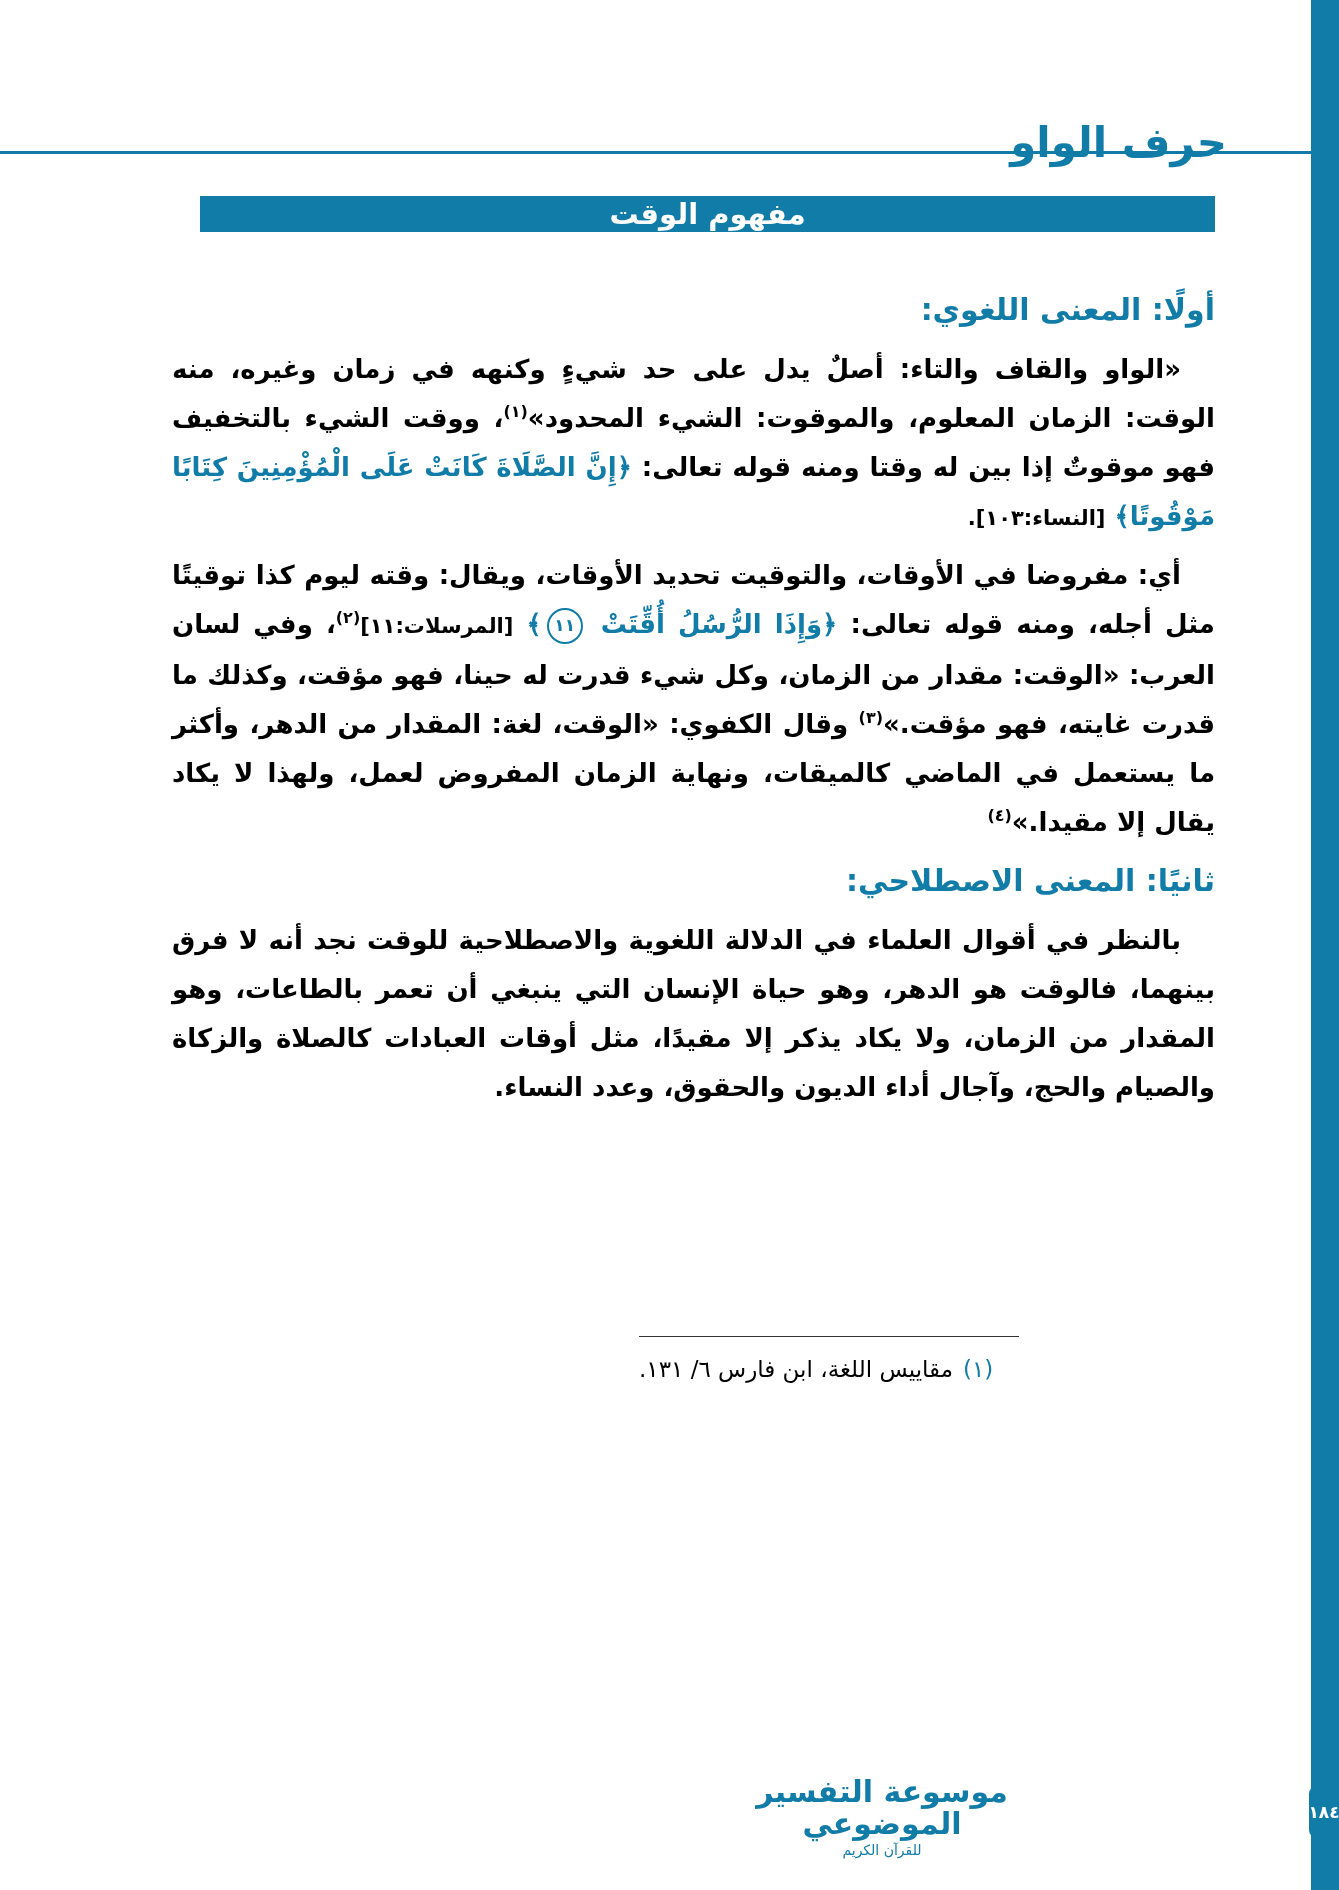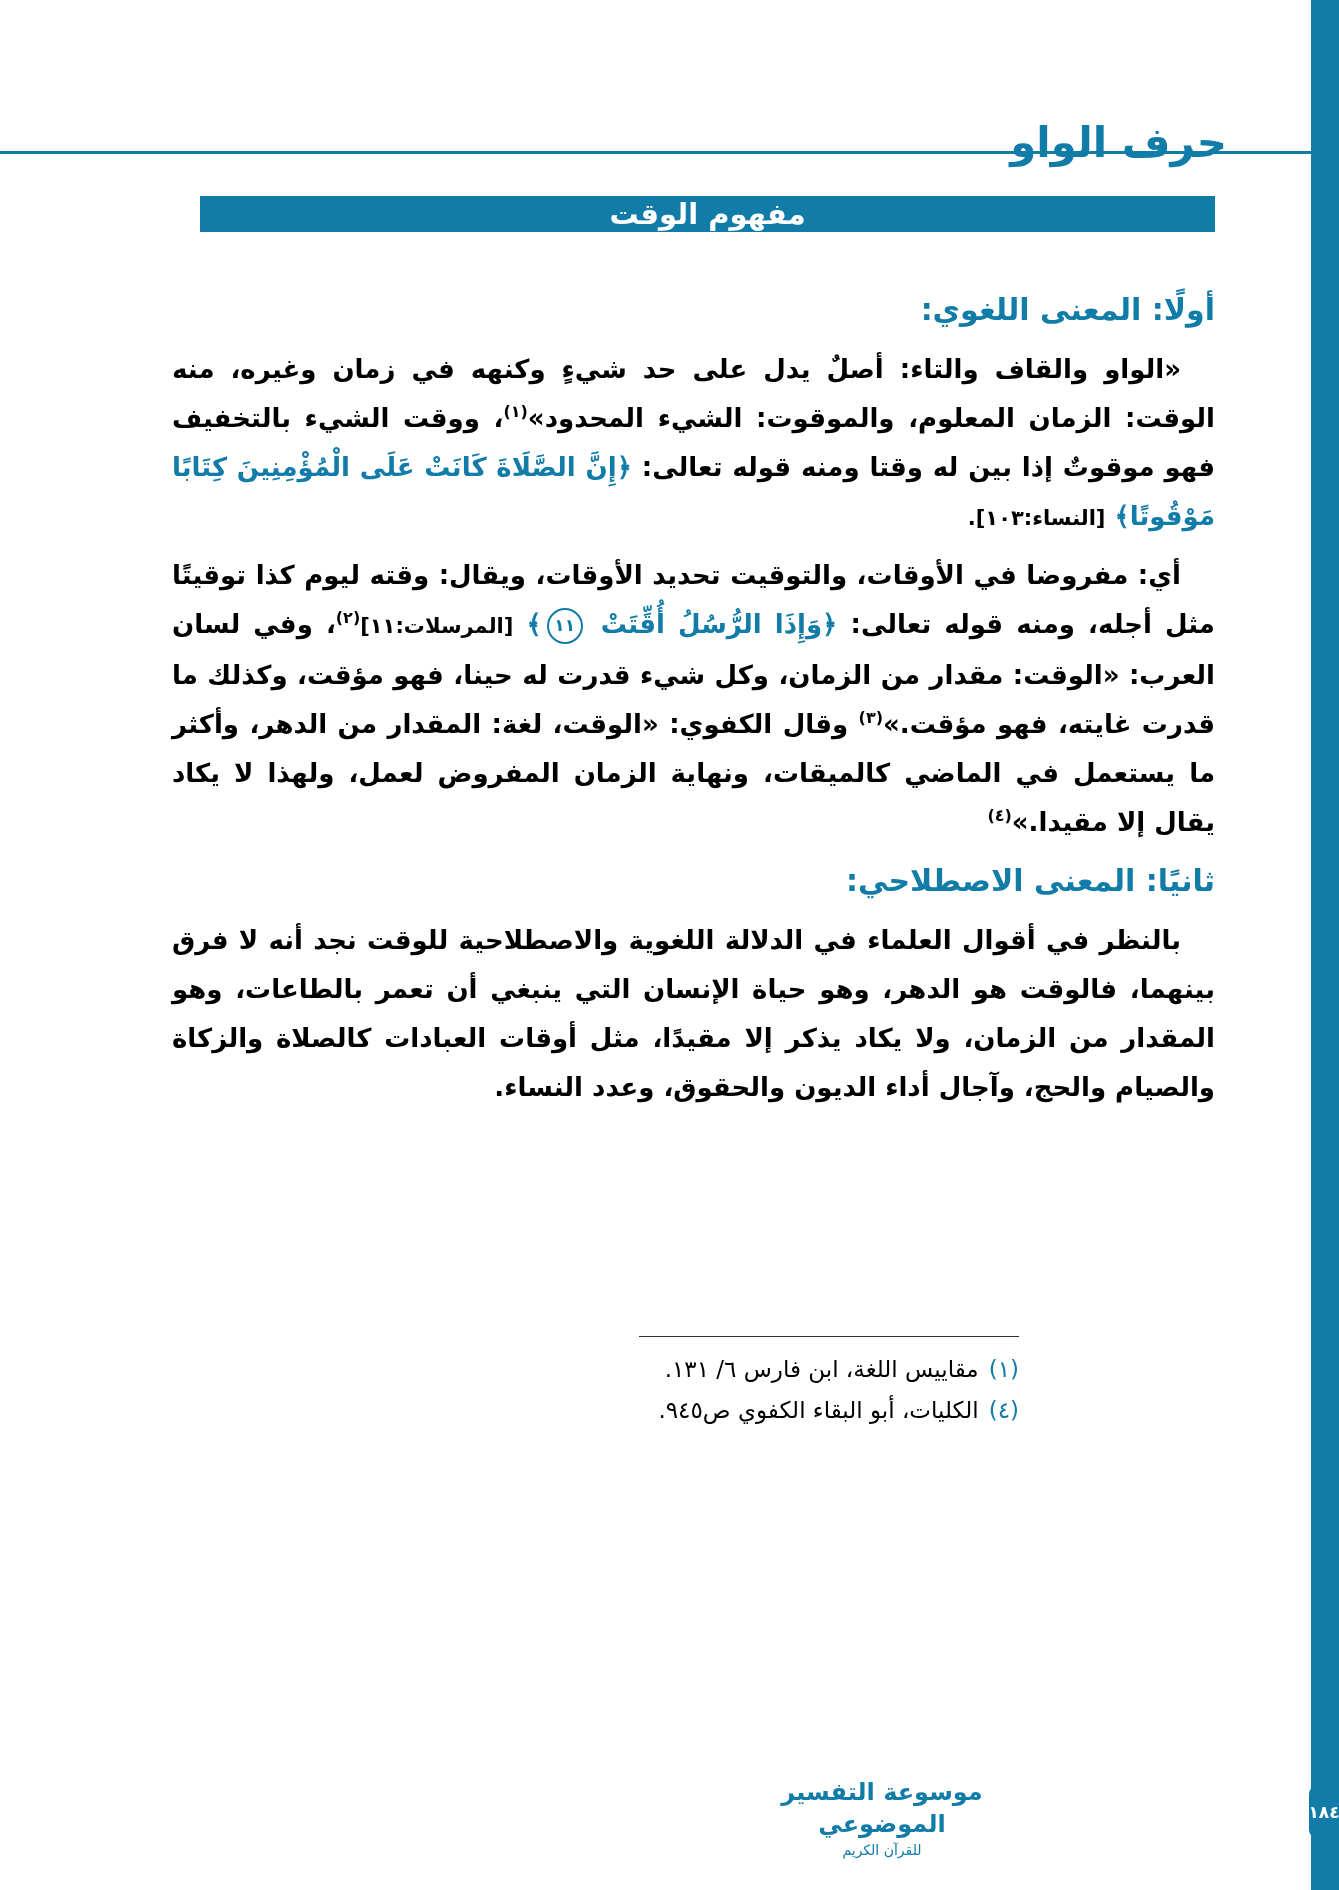--- a/index.html
+++ b/index.html
@@ -38,30 +38,30 @@
   .para .verse { color:var(--accent); }
   .fn-ref { font-size:16px; color:#000000; line-height:0; }
   .cite { font-size:21px;margin-top:35px; }
   .ayah-num {
     display:inline-block; width:36px; height:36px; line-height:31px;
     border:2px solid var(--accent); border-radius:50%; color:var(--accent);
     text-align:center; font-size:17px; vertical-align:middle; text-indent:0; margin:0 5px;
     box-sizing:border-box;
   }
 
-  .footnotes { position:absolute; top:1336px; right:320px; direction:rtl; text-align:right; }
+  .footnotes { position:absolute; top:1336px; right:320px; direction:rtl; text-align:left; }
   .fn-sep { width:380px; border-top:1.5px solid #333333; margin-bottom:12px; }
   .footnote { font-size:23px; line-height:41px; color:#000000; }
   .fn-num { color:var(--accent); margin-left:10px; }
 
   .footer-logo {
     position:absolute; top:1776px; right:326px; width:262px;
     text-align:center; direction:rtl; color:var(--accent);
   }
-  .logo-line1 { font-size:24px; font-weight:bold; line-height:32px; }
+  .logo-line1 { font-size:30px; font-weight:bold; line-height:32px; }
   .logo-line2 { font-size:14px; line-height:20px; }
 </style>
 </head>
 <body>
 
 <div class="page">
 
   <div class="side-strip"></div>
   <div class="page-number-tab">
     <span class="page-number">١٨٤</span>
@@ -84,21 +84,20 @@
 
     <h2 class="section-heading">ثانيًا: المعنى الاصطلاحي:</h2>
 
     <p class="para"><span>بالنظر في أقوال العلماء في الدلالة اللغوية والاصطلاحية للوقت نجد أنه لا فرق بينهما، فالوقت هو الدهر، وهو حياة الإنسان التي ينبغي أن تعمر بالطاعات، وهو المقدار من الزمان، ولا يكاد يذكر إلا مقيدًا، مثل أوقات العبادات كالصلاة والزكاة والصيام والحج، وآجال أداء الديون والحقوق، وعدد النساء.</span></p>
 
   </div>
 
   <div class="footnotes">
     <div class="fn-sep"></div>
     <div class="footnote"><span class="fn-num">(١)</span><span class="fn-text">مقاييس اللغة، ابن فارس ٦/ ١٣١.</span></div>
-    <div class="footnote"><span class="fn-num">(٤)</span><span class="fn-text">الكليات، أبو البقاء الكفوي ص٩٤٥.</span></div>
   </div>
 
   <div class="footer-logo">
     <div class="logo-line1">موسوعة التفسير الموضوعي</div>
     <div class="logo-line2">للقرآن الكريم</div>
   </div>
 
 </div>
 
 </body></html>

